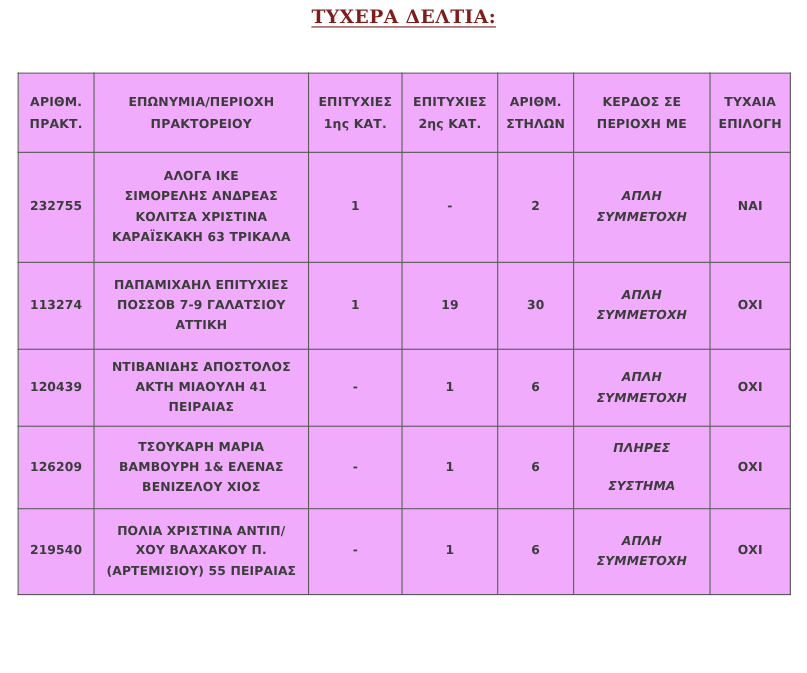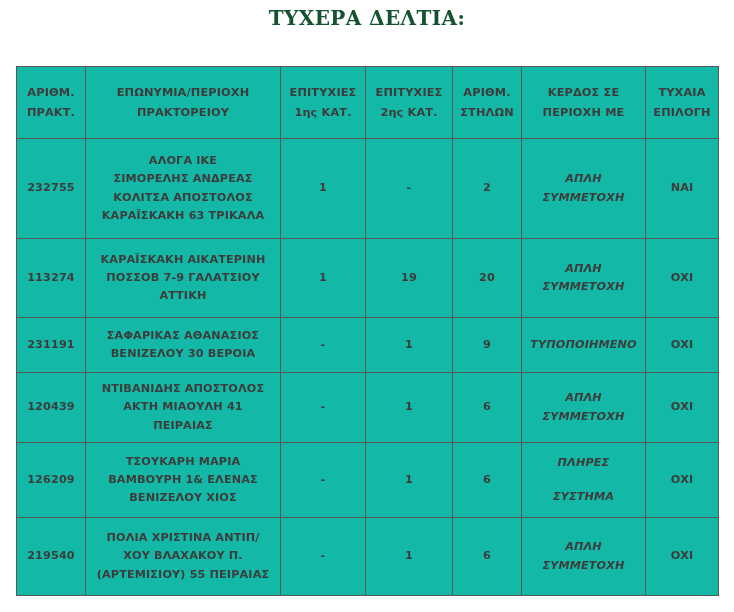--- a/index.html
+++ b/index.html
@@ -29,23 +29,24 @@
     position: absolute;
     top: 6px;
     left: 0;
     width: 734px;
     text-align: center;
   }
   .doc-title {
     display: inline-block;
     font-family: "DejaVu Serif", "Liberation Serif", serif;
     font-weight: bold;
-    font-size: 20px;
+    font-size: 17px;
     letter-spacing: 0.4px;
-    color: #14532d;
+    color: #7f1d1d;
+    text-decoration: underline;
     text-underline-offset: 3px;
     white-space: nowrap;
   }
 
   
   .table-wrap {
     position: absolute;
     left: 16px;
     top: 66px;
     width: 702px;
@@ -60,21 +61,21 @@
   table.lucky td {
     border: 1px solid #585858;
     text-align: center;
     vertical-align: middle;
     padding: 2px 3px;
     font-size: 11.2px;
     font-weight: bold;
     color: #3c3c3c;
     line-height: 1.62;
     letter-spacing: 0.15px;
-    background: #14b8a6;
+    background: #f0abfc;
   }
   table.lucky th {
     font-size: 11.3px;
     height: 67px;
     line-height: 1.72;
   }
 
   
   col.c-prakt   { width: 69px; }
   col.c-name    { width: 195px; }
@@ -149,59 +150,45 @@
               <span class="hdr-line">ΕΠΙΛΟΓΗ</span>
             </th>
           </tr>
       </thead>
       <tbody id="table-body">
           <tr style="height: 100px;">
             <td class="cell-prakt">232755</td>
             <td class="cell-name">
               <span class="name-line">ΑΛΟΓΑ  ΙΚΕ</span>
               <span class="name-line">ΣΙΜΟΡΕΛΗΣ ΑΝΔΡΕΑΣ</span>
-              <span class="name-line">ΚΟΛΙΤΣΑ ΑΠΟΣΤΟΛΟΣ</span>
+              <span class="name-line">ΚΟΛΙΤΣΑ ΧΡΙΣΤΙΝΑ</span>
               <span class="name-line">ΚΑΡΑΪΣΚΑΚΗ 63 ΤΡΙΚΑΛΑ</span>
             </td>
             <td class="cell-num dash">1</td>
             <td class="cell-num dash">-</td>
             <td class="cell-num">2</td>
             <td class="cell-kerdos">
               <span class="kerdos-line">ΑΠΛΗ</span>
               <span class="kerdos-line">ΣΥΜΜΕΤΟΧΗ</span>
             </td>
             <td class="cell-random">ΝΑΙ</td>
           </tr>
           <tr style="height: 79px;">
             <td class="cell-prakt">113274</td>
             <td class="cell-name">
-              <span class="name-line">ΚΑΡΑΪΣΚΑΚΗ ΑΙΚΑΤΕΡΙΝΗ</span>
+              <span class="name-line">ΠΑΠΑΜΙΧΑΗΛ ΕΠΙΤΥΧΙΕΣ</span>
               <span class="name-line">ΠΟΣΣΟΒ 7-9 ΓΑΛΑΤΣΙΟΥ</span>
               <span class="name-line">ΑΤΤΙΚΗ</span>
             </td>
             <td class="cell-num dash">1</td>
             <td class="cell-num dash">19</td>
-            <td class="cell-num">20</td>
-            <td class="cell-kerdos">
-              <span class="kerdos-line">ΑΠΛΗ</span>
-              <span class="kerdos-line">ΣΥΜΜΕΤΟΧΗ</span>
-            </td>
-            <td class="cell-random">ΟΧΙ</td>
-          </tr>
-          <tr style="height: 55px;">
-            <td class="cell-prakt">231191</td>
-            <td class="cell-name">
-              <span class="name-line">ΣΑΦΑΡΙΚΑΣ ΑΘΑΝΑΣΙΟΣ</span>
-              <span class="name-line">ΒΕΝΙΖΕΛΟΥ 30 ΒΕΡΟΙΑ</span>
-            </td>
-            <td class="cell-num dash">-</td>
-            <td class="cell-num dash">1</td>
-            <td class="cell-num">9</td>
-            <td class="cell-kerdos">
-              <span class="kerdos-line">ΤΥΠΟΠΟΙΗΜΕΝΟ</span>
+            <td class="cell-num">30</td>
+            <td class="cell-kerdos">
+              <span class="kerdos-line">ΑΠΛΗ</span>
+              <span class="kerdos-line">ΣΥΜΜΕΤΟΧΗ</span>
             </td>
             <td class="cell-random">ΟΧΙ</td>
           </tr>
           <tr style="height: 70px;">
             <td class="cell-prakt">120439</td>
             <td class="cell-name">
               <span class="name-line">ΝΤΙΒΑΝΙΔΗΣ ΑΠΟΣΤΟΛΟΣ</span>
               <span class="name-line">ΑΚΤΗ ΜΙΑΟΥΛΗ 41</span>
               <span class="name-line">ΠΕΙΡΑΙΑΣ</span>
             </td>

